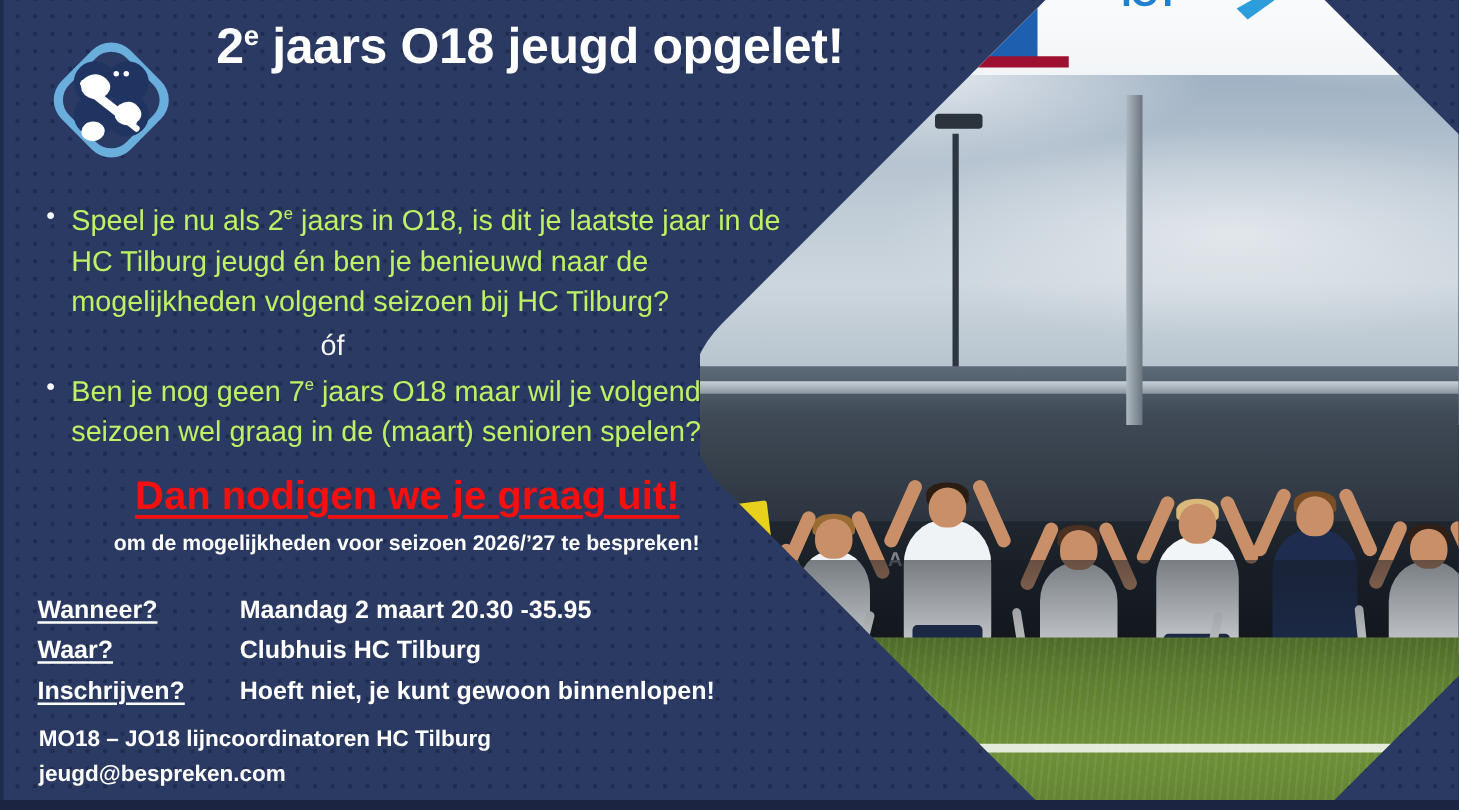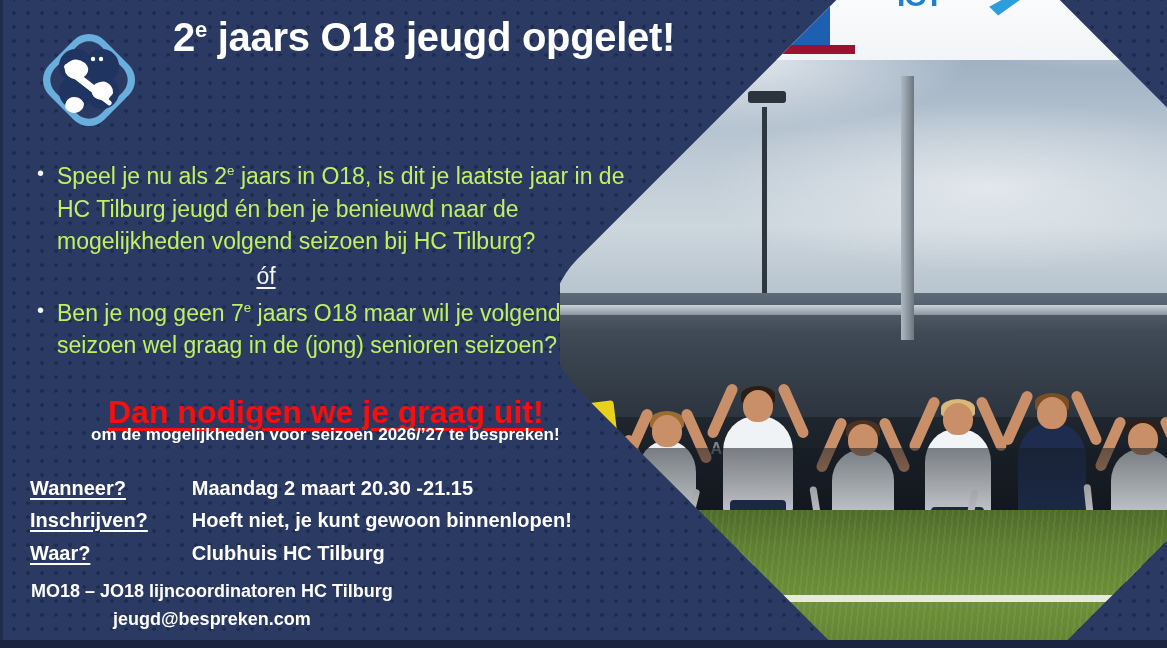--- a/index.html
+++ b/index.html
@@ -232,25 +232,25 @@
     font-size:20px; color:#f4f6fa;
   }
   ul#bullets li sup { font-size:.58em; vertical-align:super; }
   #of-line {
     text-align:center;
     font:400 23px/1.42 "Liberation Sans", sans-serif;
     color:#f4f6fa;
     margin:2px 0 4px 0;
     width:470px;
   }
-  #of-line span { text-decoration:underline; text-underline-offset:3px; }
+  #of-line span { text-underline-offset:3px; }
   #bullet2-wrap { margin-top:2px; }
 
   #cta {
-    position:absolute; left:105px; top:395px;
+    position:absolute; left:105px; top:379px;
     font:700 32px/1.1 "Liberation Sans", sans-serif;
     color:#f50f0f;
     text-decoration:underline;
     text-decoration-thickness:3px;
     text-underline-offset:5px;
     white-space:nowrap;
   }
   #cta-sub {
     position:absolute; left:88px; top:425px;
     font:700 17px/1.2 "Liberation Sans", sans-serif;
@@ -269,21 +269,21 @@
     white-space:nowrap;
   }
   #details td.k {
     text-decoration:underline;
     text-underline-offset:3px;
     padding-right:44px;
     margin-left:28px;
   }
 
   #footer {
-    position:absolute; left:28px; top:578px;text-align:center;
+    position:absolute; left:28px; top:578px;
   }
   #footer div {
     font:700 18px/1.55 "Liberation Sans", sans-serif;
     color:#ffffff;
     white-space:nowrap;
   }
 </style>
 </head>
 <body>
 
@@ -437,40 +437,40 @@
         </g>
       </svg>
     </div>
 
     <h1 id="title"><span>2</span><sup>e</sup><span> jaars O18 jeugd opgelet!</span></h1>
 
 
     <ul id="bullets">
       <li><span>Speel je nu als 2</span><sup>e</sup><span> jaars in O18, is dit je laatste jaar in de HC Tilburg jeugd én ben je benieuwd naar de mogelijkheden volgend seizoen bij HC Tilburg?</span></li>
       <div id="of-line"><span>óf</span></div>
-      <li id="bullet2-wrap"><span>Ben je nog geen 7</span><sup>e</sup><span> jaars O18 maar wil je volgend seizoen wel graag in de (jong) senioren seizoen?</span></li>
+      <li id="bullet2-wrap"><span>Ben je nog geen 7</span><sup>e</sup><span> jaars O18 maar wil je volgend seizoen wel graag in de (maart) senioren spelen?</span></li>
     </ul>
 
     <div id="cta">Dan nodigen we je graag uit!</div>
     <div id="cta-sub">om de mogelijkheden voor seizoen 2026/’27 te bespreken!</div>
 
     <table id="details">
       <tbody>
         <tr>
           <td class="k">Wanneer?</td>
-          <td class="v">Maandag  2 maart 20.30 -21.15</td>
+          <td class="v">Maandag  2 maart 20.30 -35.95</td>
+        </tr>
+        <tr>
+          <td class="k">Waar?</td>
+          <td class="v">Clubhuis HC Tilburg</td>
         </tr>
         <tr>
           <td class="k">Inschrijven?</td>
           <td class="v">Hoeft niet, je kunt gewoon binnenlopen!</td>
         </tr>
-        <tr>
-          <td class="k">Waar?</td>
-          <td class="v">Clubhuis HC Tilburg</td>
-        </tr>
       </tbody>
     </table>
 
     <div id="footer">
       <div>MO18 – JO18 lijncoordinatoren HC Tilburg</div>
       <div>jeugd@bespreken.com</div>
     </div>
 
   </div>
 </div>

